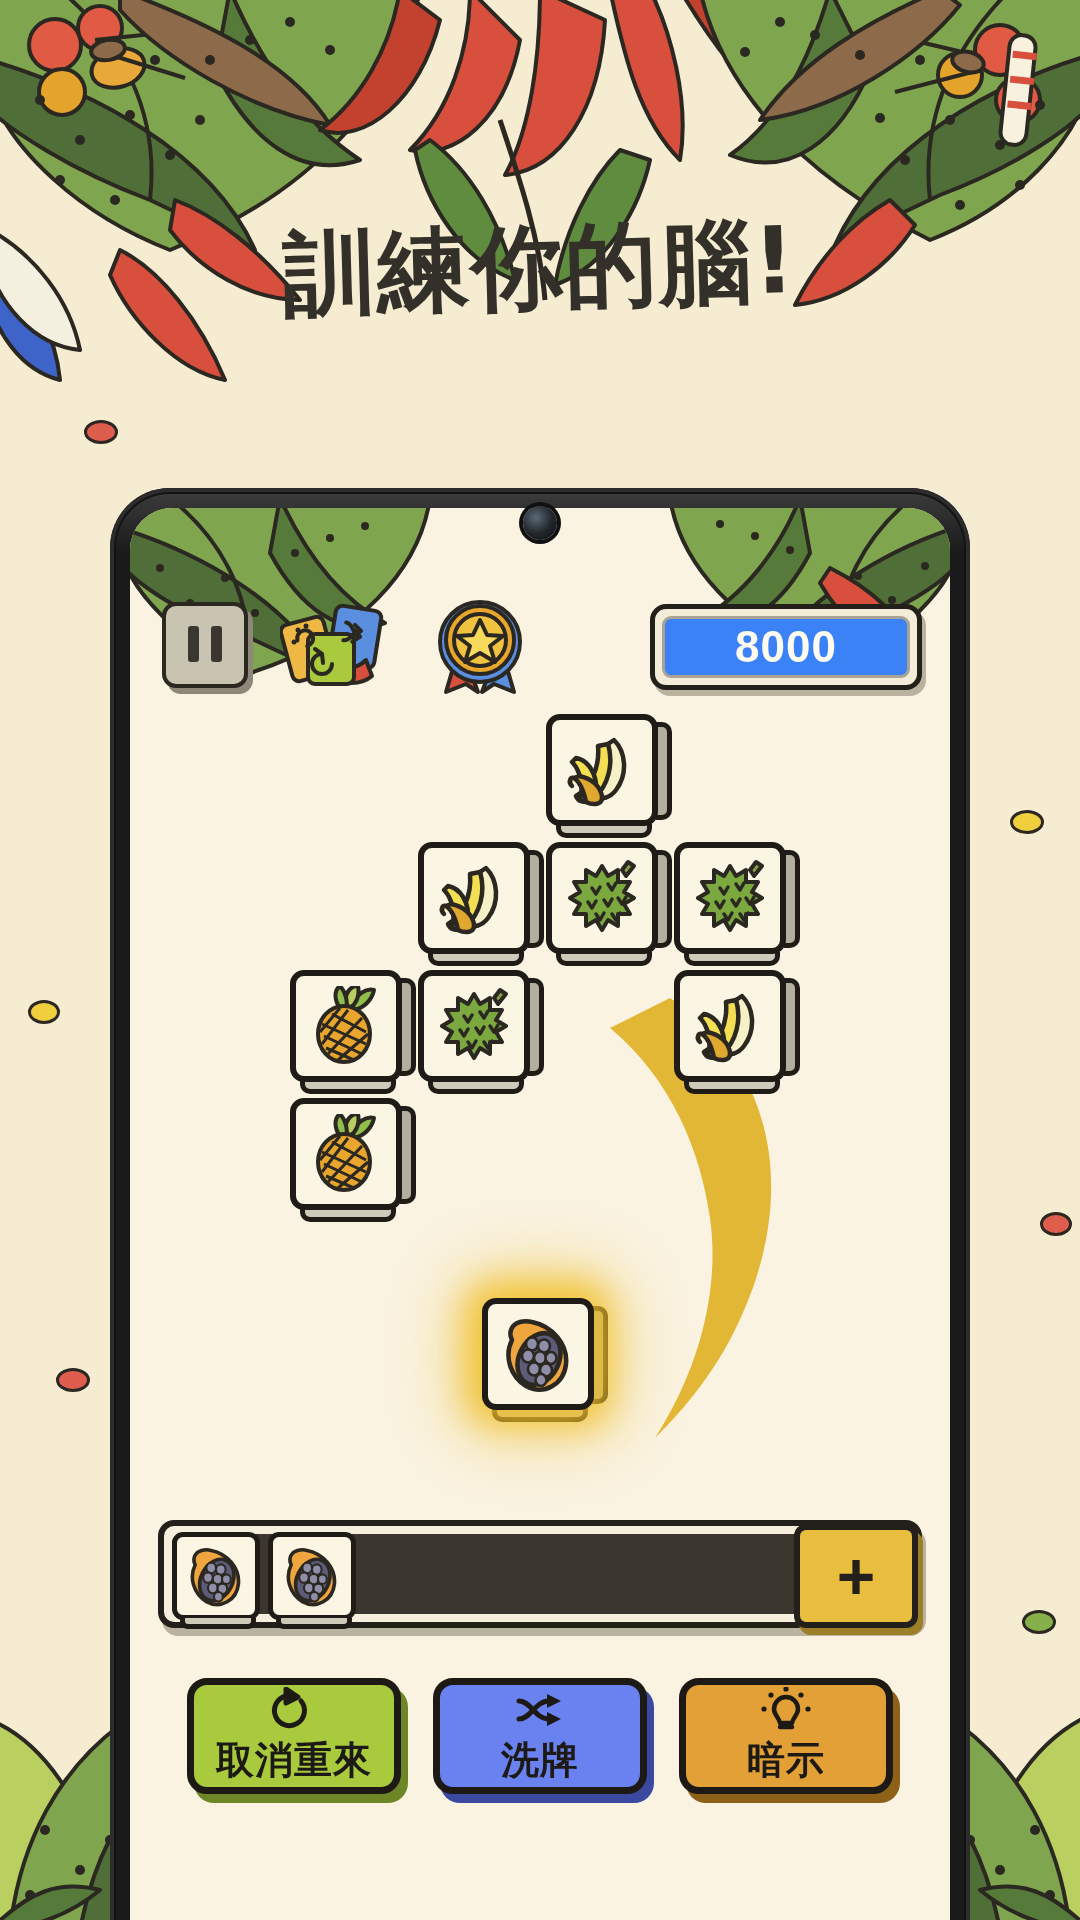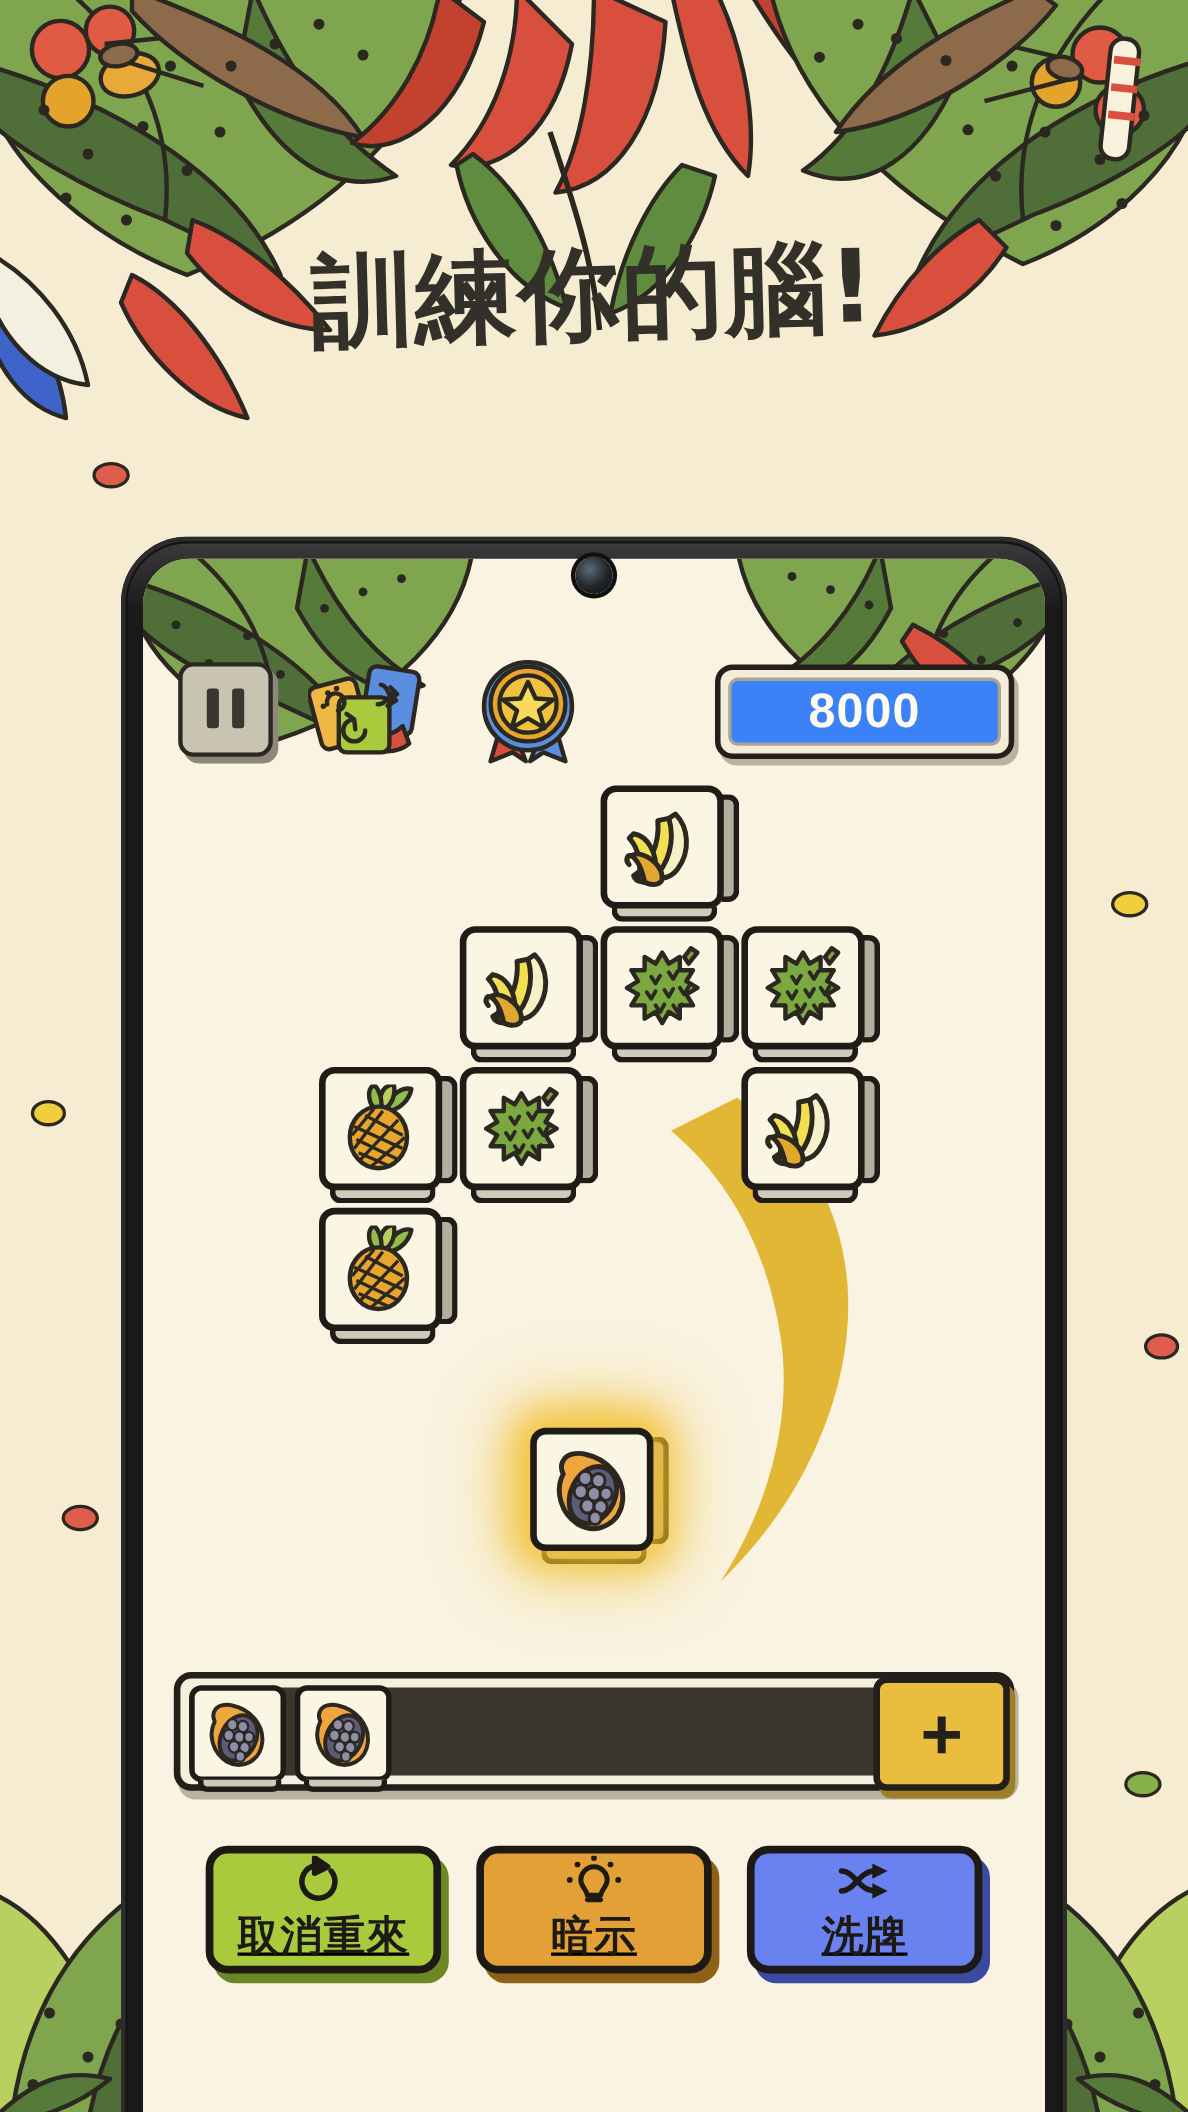--- a/index.html
+++ b/index.html
@@ -137,21 +137,21 @@
     display:flex;align-items:center;justify-content:center;
     box-shadow:5px 7px 0 #9c7f26;
     font-size:66px;line-height:0.8;color:#231f1a;font-weight:bold;
   }
 
   
   .actions{position:absolute;left:0;top:1170px;width:820px;height:200px;z-index:6;display:flex;justify-content:center;gap:32px;}
   .abtn{
     width:214px;height:116px;border-radius:20px;border:7px solid #1d1a16;
     box-sizing:border-box;position:relative;
-    display:flex;flex-direction:column;align-items:center;justify-content:center;gap:2px;text-decoration:underline;
+    display:flex;flex-direction:column;align-items:center;justify-content:center;gap:2px;
   }
   .abtn .lbl{font-size:38px;font-weight:bold;color:#1d1a16;letter-spacing:1px;
     font-family:"DejaVu Sans","Liberation Sans",sans-serif;}
   .abtn svg{width:54px;height:46px;}
   .abtn.undo{background:#a8ca3c;box-shadow:7px 9px 0 #6e8726;}
   .abtn.hint{background:#e2a036;box-shadow:7px 9px 0 #8e6118;}
   .abtn.shuffle{background:#6a82f0;box-shadow:7px 9px 0 #3b4aa0;}
 </style>
 </head>
 <body>
@@ -554,49 +554,49 @@
         <div class="abtn undo">
           <svg viewBox="0 0 54 46">
             <g fill="none" stroke="#1d1a16" stroke-width="5" stroke-linecap="round" stroke-linejoin="round">
               <path d="M34,14 A15,15 0 1,1 19,9"></path>
               <path d="M19,2 L19,16 L31,10 Z" fill="#1d1a16"></path>
             </g>
           </svg>
           <span class="lbl">取消重來</span>
         </div>
 
+        <div class="abtn shuffle">
+          <svg viewBox="0 0 54 46">
+            <g fill="none" stroke="#1d1a16" stroke-width="5" stroke-linecap="round" stroke-linejoin="round">
+              <path d="M6,14 C18,14 22,32 36,32"></path>
+              <path d="M6,32 C18,32 22,14 36,14"></path>
+            </g>
+            <g fill="#1d1a16">
+              <path d="M34,7 L48,14 L34,21 Z"></path>
+              <path d="M34,25 L48,32 L34,39 Z"></path>
+            </g>
+          </svg>
+          <span class="lbl">洗牌</span>
+        </div>
+
         <div class="abtn hint">
           <svg viewBox="0 0 54 46">
             <g fill="none" stroke="#1d1a16" stroke-width="4.5" stroke-linecap="round" stroke-linejoin="round">
               <path d="M27,10 C34,10 39,16 39,22 C39,28 34,30 33,36 L21,36 C20,30 15,28 15,22 C15,16 20,10 27,10 Z"></path>
               <path d="M21,40 L33,40"></path>
             </g>
             <g fill="#1d1a16">
               <circle cx="27" cy="2" r="2.6"></circle>
                 <circle cx="12" cy="8" r="2.6"></circle>
                 <circle cx="42" cy="8" r="2.6"></circle>
               <circle cx="5" cy="22" r="2.6"></circle>
                 <circle cx="49" cy="22" r="2.6"></circle>
             </g>
           </svg>
           <span class="lbl">暗示</span>
         </div>
-
-        <div class="abtn shuffle">
-          <svg viewBox="0 0 54 46">
-            <g fill="none" stroke="#1d1a16" stroke-width="5" stroke-linecap="round" stroke-linejoin="round">
-              <path d="M6,14 C18,14 22,32 36,32"></path>
-              <path d="M6,32 C18,32 22,14 36,14"></path>
-            </g>
-            <g fill="#1d1a16">
-              <path d="M34,7 L48,14 L34,21 Z"></path>
-              <path d="M34,25 L48,32 L34,39 Z"></path>
-            </g>
-          </svg>
-          <span class="lbl">洗牌</span>
-        </div>
       </div>
 
     </div>
     <div class="camera"></div>
   </div>
 
 </div>
 
 </body></html>

